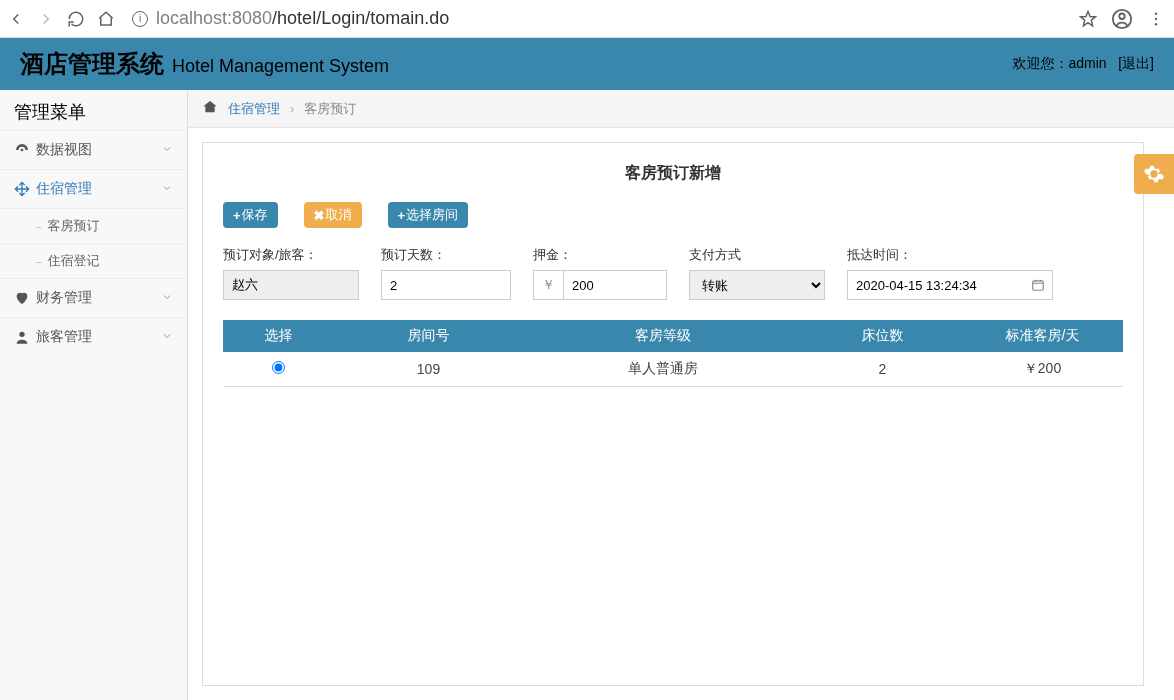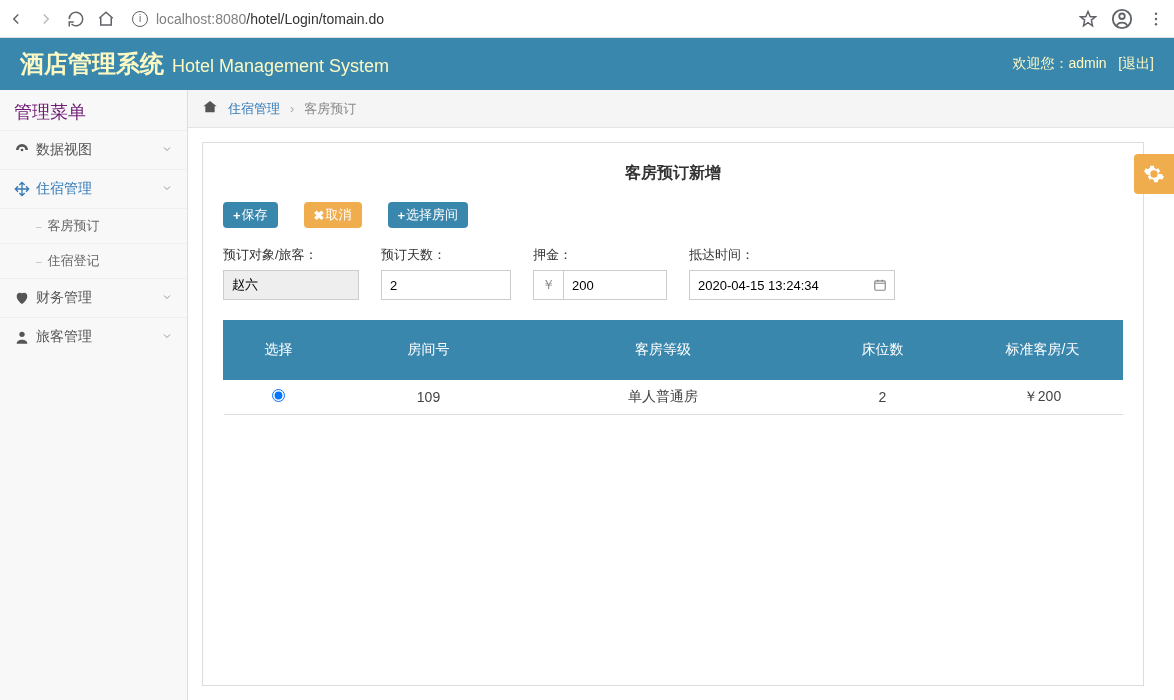--- a/index.html
+++ b/index.html
@@ -5,37 +5,37 @@
 * { margin: 0; padding: 0; box-sizing: border-box; }
 body { font-family: "Microsoft YaHei", Arial, sans-serif; font-size: 14px; color: #333; background: #fff; width: 1174px; height: 700px; overflow: hidden; }
 
 
 .browser-bar { height: 38px; display: flex; align-items: center; padding: 0 6px; border-bottom: 1px solid #ddd; background: #fff; gap: 10px; }
 .nav-btn { width: 20px; height: 20px; display: inline-flex; align-items: center; justify-content: center; color: #5f6368; cursor: pointer; }
 .nav-btn svg { width: 18px; height: 18px; }
 .nav-btn.disabled { color: #bbb; }
 .url-bar { flex: 1; display: flex; align-items: center; height: 28px; border-radius: 14px; padding: 0 6px; gap: 8px; color: #333; }
 .url-bar .info-icon { width: 16px; height: 16px; border: 1px solid #5f6368; border-radius: 50%; display: inline-flex; align-items: center; justify-content: center; font-size: 10px; color: #5f6368; }
-.url-text { font-size: 14px; }
+.url-text { font-size: 18px; }
 .url-text .gray { color: #808080; }
 .star-btn, .avatar-btn, .dots-btn { width: 24px; height: 24px; display: inline-flex; align-items: center; justify-content: center; color: #5f6368; }
 .avatar-btn svg { width: 22px; height: 22px; }
 
 
-.header { height: 52px; background: #3a87ad; color: #fef9c3; display: flex; align-items: center; padding: 0 20px; justify-content: space-between; }
+.header { height: 52px; background: #3a87ad; color: #000000; display: flex; align-items: center; padding: 0 20px; justify-content: space-between; }
 .header-left { display: flex; align-items: baseline; gap: 8px; }
 .logo-cn { font-size: 24px; font-weight: bold; }
 .logo-en { font-size: 18px; font-weight: normal; }
 .header-right { font-size: 14px; }
 .logout { cursor: pointer; }
 
 
 .layout { display: flex; height: calc(700px - 38px - 52px); }
 .sidebar { width: 188px; background: #f8f8f8; border-right: 1px solid #ddd; }
-.sidebar-title { padding: 10px 14px 6px; font-size: 18px; color: #701a75; }
+.sidebar-title { padding: 10px 14px 6px; font-size: 18px; color: #000000; }
 .menu-item { display: flex; align-items: center; padding: 10px 14px; cursor: pointer; color: #555; border-top: 1px solid #eee; }
 .menu-item .icon { width: 22px; display: inline-flex; align-items: center; }
 .menu-item .label { flex: 1; }
 .menu-item .chevron { color: #999; }
 .menu-item.active { color: #337ab7; }
 .sub-item { padding: 8px 14px 8px 36px; color: #666; cursor: pointer; border-top: 1px solid #eee; font-size: 13px; }
 .sub-item .tick { color: #bbb; margin-right: 6px; font-size: 10px; }
 
 
 .main { flex: 1; background: #fff; overflow: hidden; position: relative; }
@@ -64,21 +64,21 @@
 .w-sel { width: 136px; }
 .w200 { width: 206px; }
 .deposit-group { display: flex; }
 .deposit-prefix { border: 1px solid #ccc; border-right: none; background: #fff; height: 30px; display: inline-flex; align-items: center; padding: 0 8px; color: #888; font-size: 13px; }
 .deposit-input { height: 30px; border: 1px solid #ccc; padding: 0 8px; width: 104px; font-size: 13px; }
 .date-wrap { position: relative; border-radius: 10px; }
 .date-icon { position: absolute; right: 8px; top: 50%; transform: translateY(-50%); width: 14px; height: 14px; color: #888; }
 
 
 .table { width: 100%; border-collapse: collapse; }
-.table th { background: #3a87ad; color: #fff; padding: 20px; font-size: 14px; font-weight: normal; border: 1px solid #3a87ad; }
+.table th { background: #3a87ad; color: #fff; padding: 6px; font-size: 14px; font-weight: normal; border: 1px solid #3a87ad; }
 .table td { padding: 8px; text-align: center; border-bottom: 1px solid #ddd; font-size: 14px; color: #444; }
 
 
 .settings-tab { position: absolute; right: 0; top: 64px; width: 40px; height: 40px; background: #f0ad4e; display: flex; align-items: center; justify-content: center; color: #fff; border-top-left-radius: 4px; border-bottom-left-radius: 4px; cursor: pointer; }
 .settings-tab svg { width: 22px; height: 22px; }
 </style>
 </head>
 <body>
 
 <div class="browser-bar">
@@ -238,20 +238,26 @@
         <div class="form-group">
           <span class="form-label">预订天数：</span>
           <input class="form-input w130" value="2" style="">
         </div>
         <div class="form-group">
           <span class="form-label">押金：</span>
           <div class="deposit-group">
             <span class="deposit-prefix">￥</span>
             <input class="deposit-input" value="200" style="">
           </div>
+        </div>
+        <div class="form-group">
+          <span class="form-label">支付方式</span>
+          <select class="form-select w-sel">
+            <option>转账</option>
+          </select>
         </div>
         <div class="form-group">
           <span class="form-label">抵达时间：</span>
           <div class="date-wrap">
             <input class="form-input w200" value="2020-04-15 13:24:34" style="">
             <span class="date-icon"><svg viewBox="0 0 24 24" fill="none" stroke="currentColor" stroke-width="2">
                   <rect x="3" y="5" width="18" height="16" rx="2"></rect>
                   <path d="M3 9h18M8 3v4M16 3v4"></path>
                 </svg></span>
           </div>

